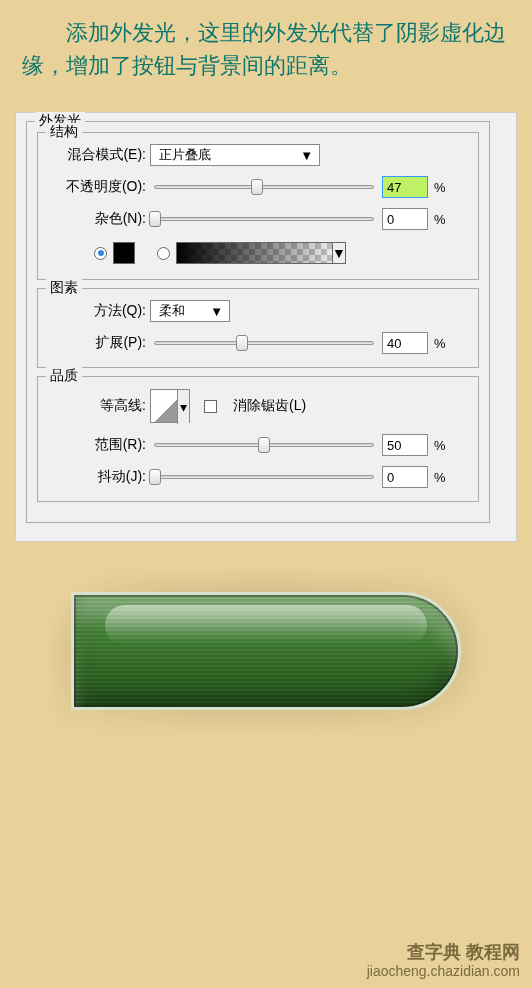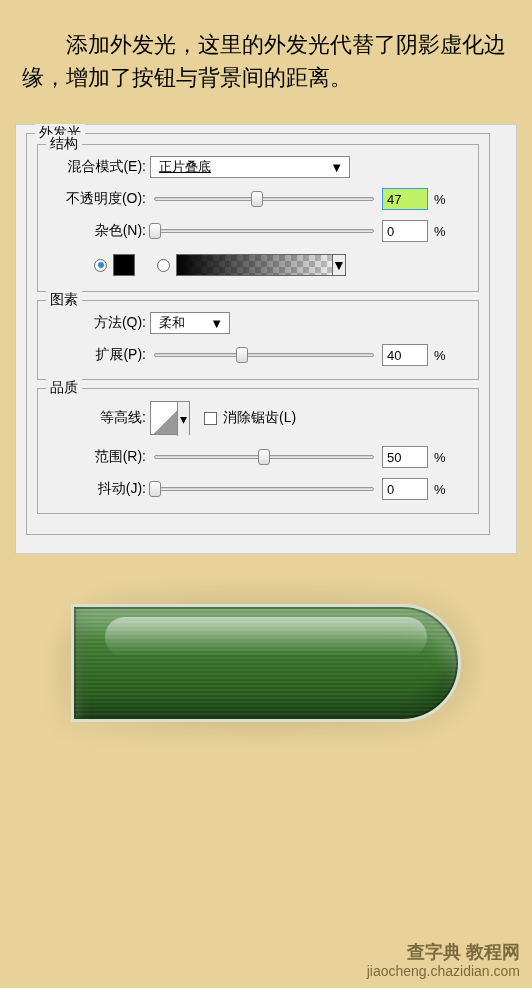--- a/index.html
+++ b/index.html
@@ -1,32 +1,32 @@
 <!DOCTYPE html>
 <html><head>
 <meta charset="utf-8">
 <style>
 * { box-sizing: border-box; margin: 0; padding: 0; font-family: "Microsoft YaHei", SimSun, sans-serif; }
 body { width: 532px; height: 988px; background: #e8d29a; position: relative; }
 
-.description { padding: 28px 22px 10px 22px; font-size: 22px; line-height: 1.5; color: #000000; }
+.description { padding: 16px 22px 10px 22px; font-size: 22px; line-height: 1.5; color: #0f766e; }
 .description .indent { display: inline-block; width: 2em; }
 
 .panel { background: #f0f0f0; margin: 20px 15px 0 15px; border: 1px solid #ccc; padding: 8px 26px 10px 10px; font-size: 14px; }
 
 .fieldset { border: 1px solid #aaa; margin-bottom: 8px; padding: 10px 10px 12px 10px; position: relative; }
 .fieldset > .legend { position: absolute; top: -10px; left: 8px; background: #f0f0f0; padding: 0 4px; font-size: 14px; }
 
 .row { display: flex; align-items: center; margin-bottom: 8px; height: 24px; }
 .row:last-child { margin-bottom: 0; }
 
 .label { width: 102px; text-align: right; padding-right: 4px; font-size: 14px; white-space: nowrap; }
 
 .dropdown { position: relative; display: inline-flex; align-items: center; background: #fff; border: 1px solid #888; height: 22px; padding: 0 24px 0 8px; font-size: 13px; }
-.dropdown.wide { width: 200px; text-decoration: underline; }
+.dropdown.wide { width: 170px; }
 .dropdown.med { width: 80px; }
 .dropdown .arrow { position: absolute; right: 6px; top: 50%; transform: translateY(-50%); }
 
 .slider-track { position: relative; flex: 1; height: 4px; background: linear-gradient(#ccc,#eee); border: 1px solid #999; border-radius: 2px; margin: 0 8px 0 4px; min-width: 120px; }
 .slider-thumb { position: absolute; top: -7px; width: 12px; height: 16px; background: linear-gradient(#fff,#ddd); border: 1px solid #888; border-radius: 3px; transform: translateX(-50%); }
 
 .num-input { width: 46px; height: 22px; border: 1px solid #888; background: #fff; text-align: left; padding: 0 4px; font-size: 13px; }
 .num-input.highlight { border: 1px solid #3399ff; background: #bef264; }
 .unit { width: 34px; margin-left: 6px; font-size: 13px; }
 
@@ -125,21 +125,21 @@
     <div class="fieldset">
       <div class="legend">品质</div>
 
       <div class="row" style="height:38px">
         <div class="label">等高线:</div>
         <div class="contour">
           <div class="drop">▾</div>
         </div>
         <span style="width:14px"></span>
         <span class="checkbox"></span>
-        <span style="margin-left:6px">消除锯齿(L)</span>
+        <span style="margin-left:16px">消除锯齿(L)</span>
       </div>
 
       <div class="row">
         <div class="label">范围(R):</div>
         <div class="slider-track">
           <div class="slider-thumb" style="left:50%"></div>
         </div>
         <input class="num-input" value="50" style="">
         <div class="unit">%</div>
       </div>

